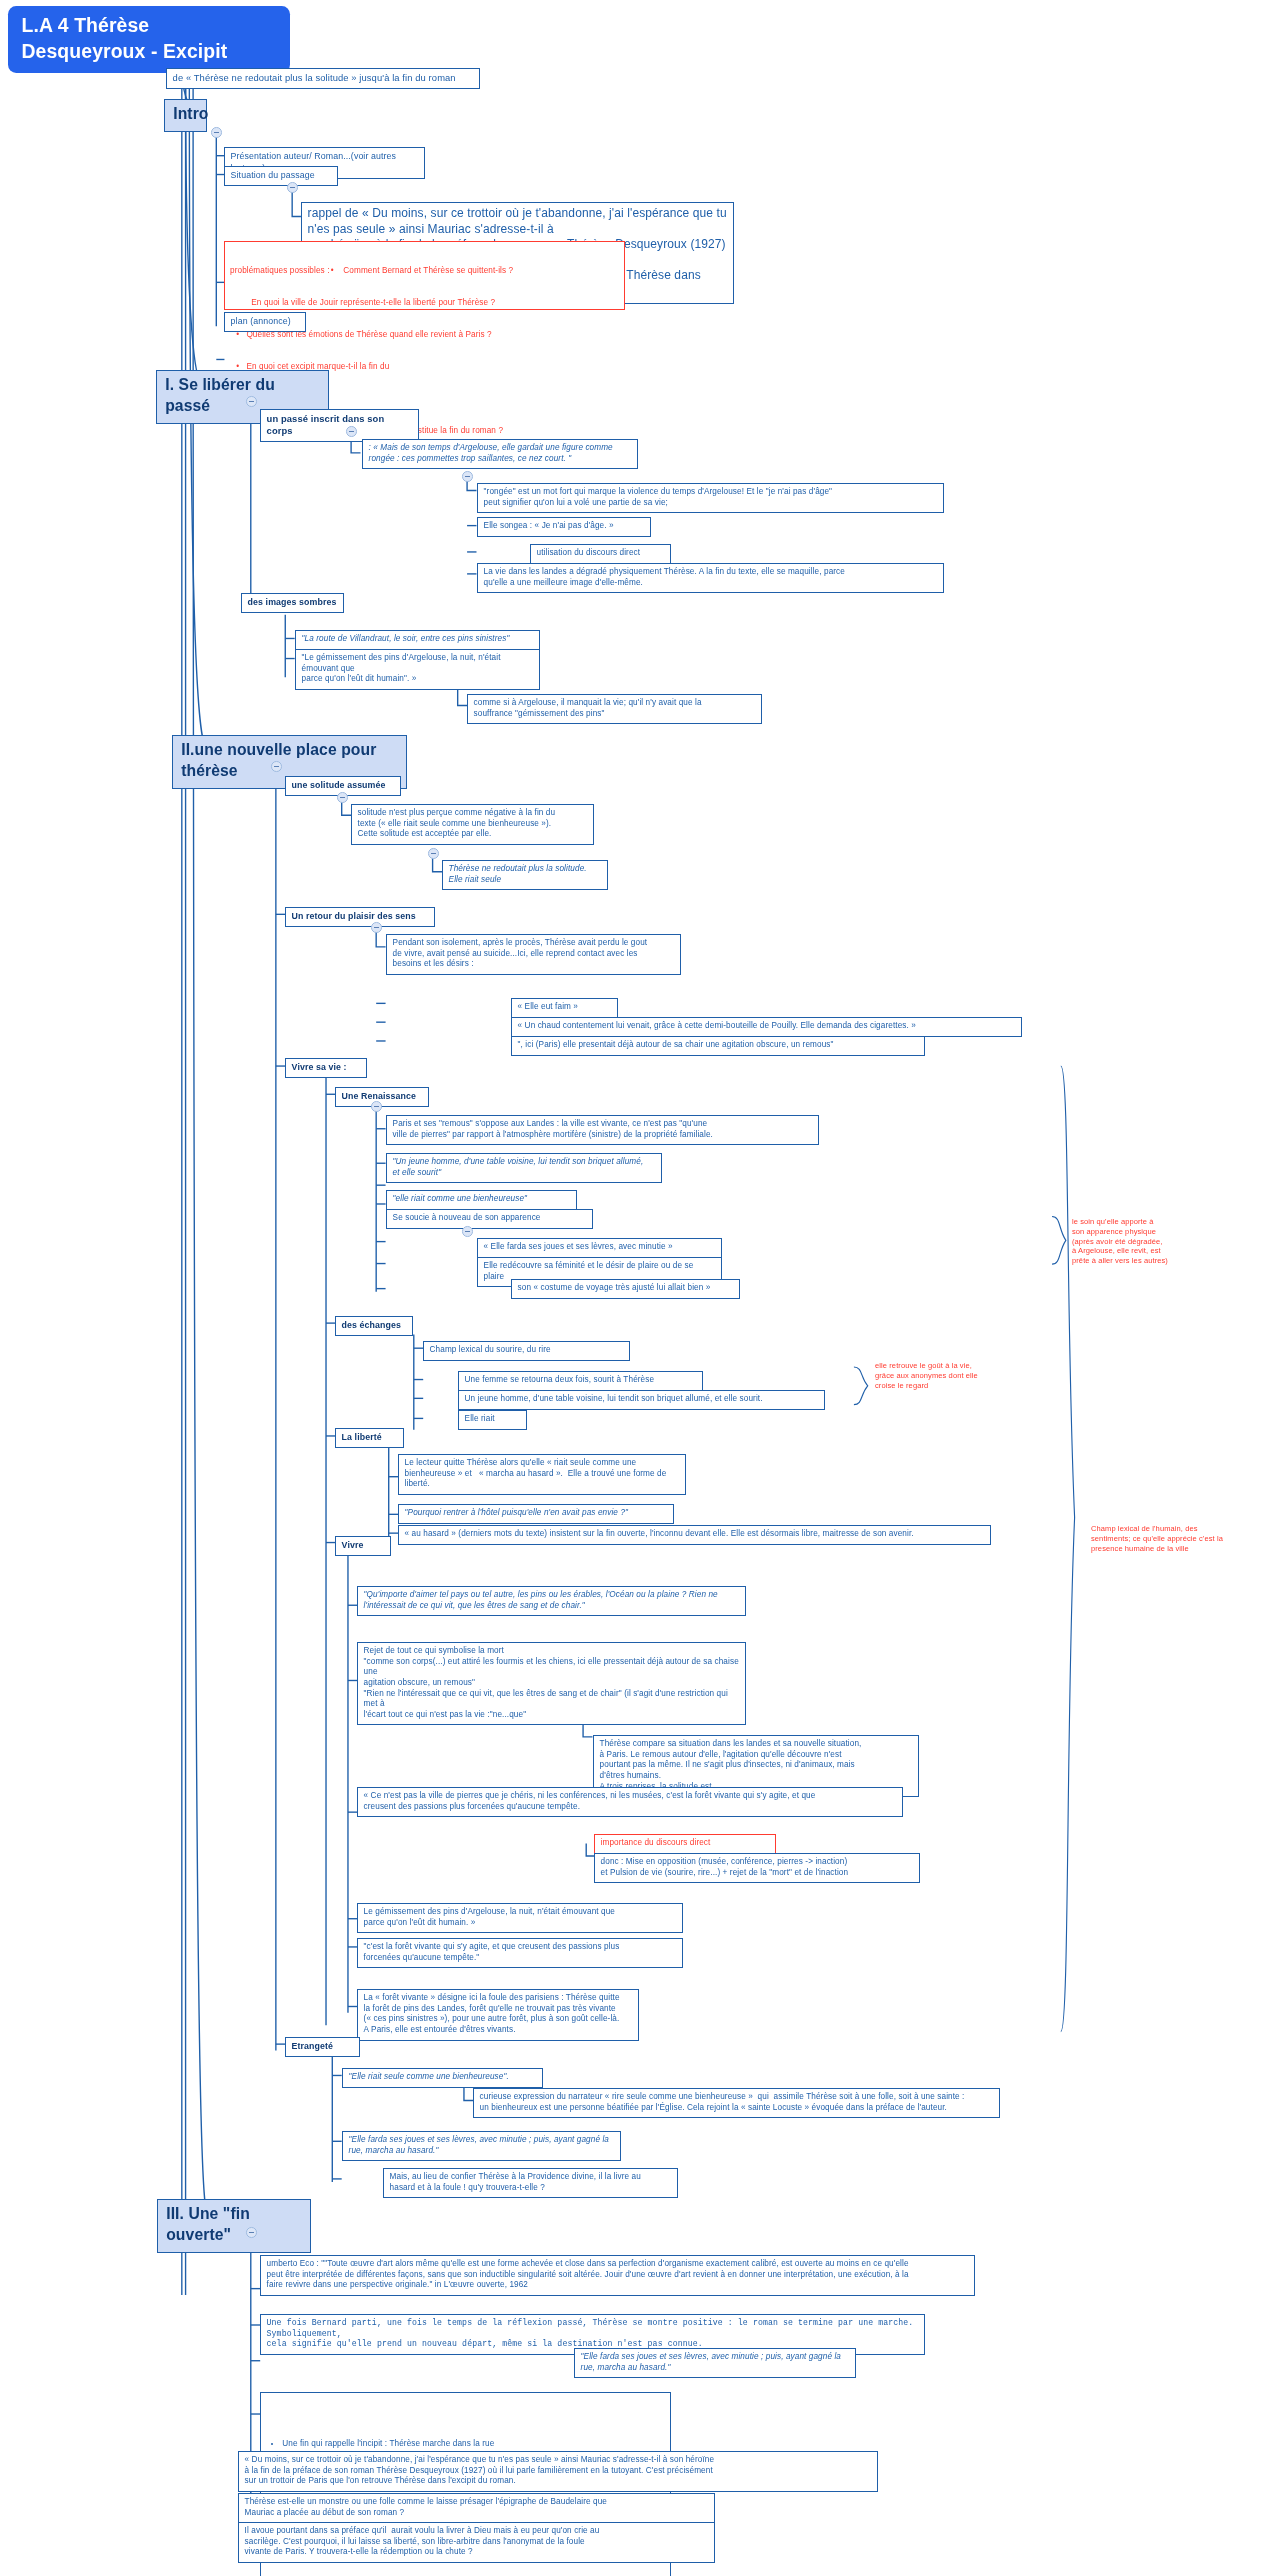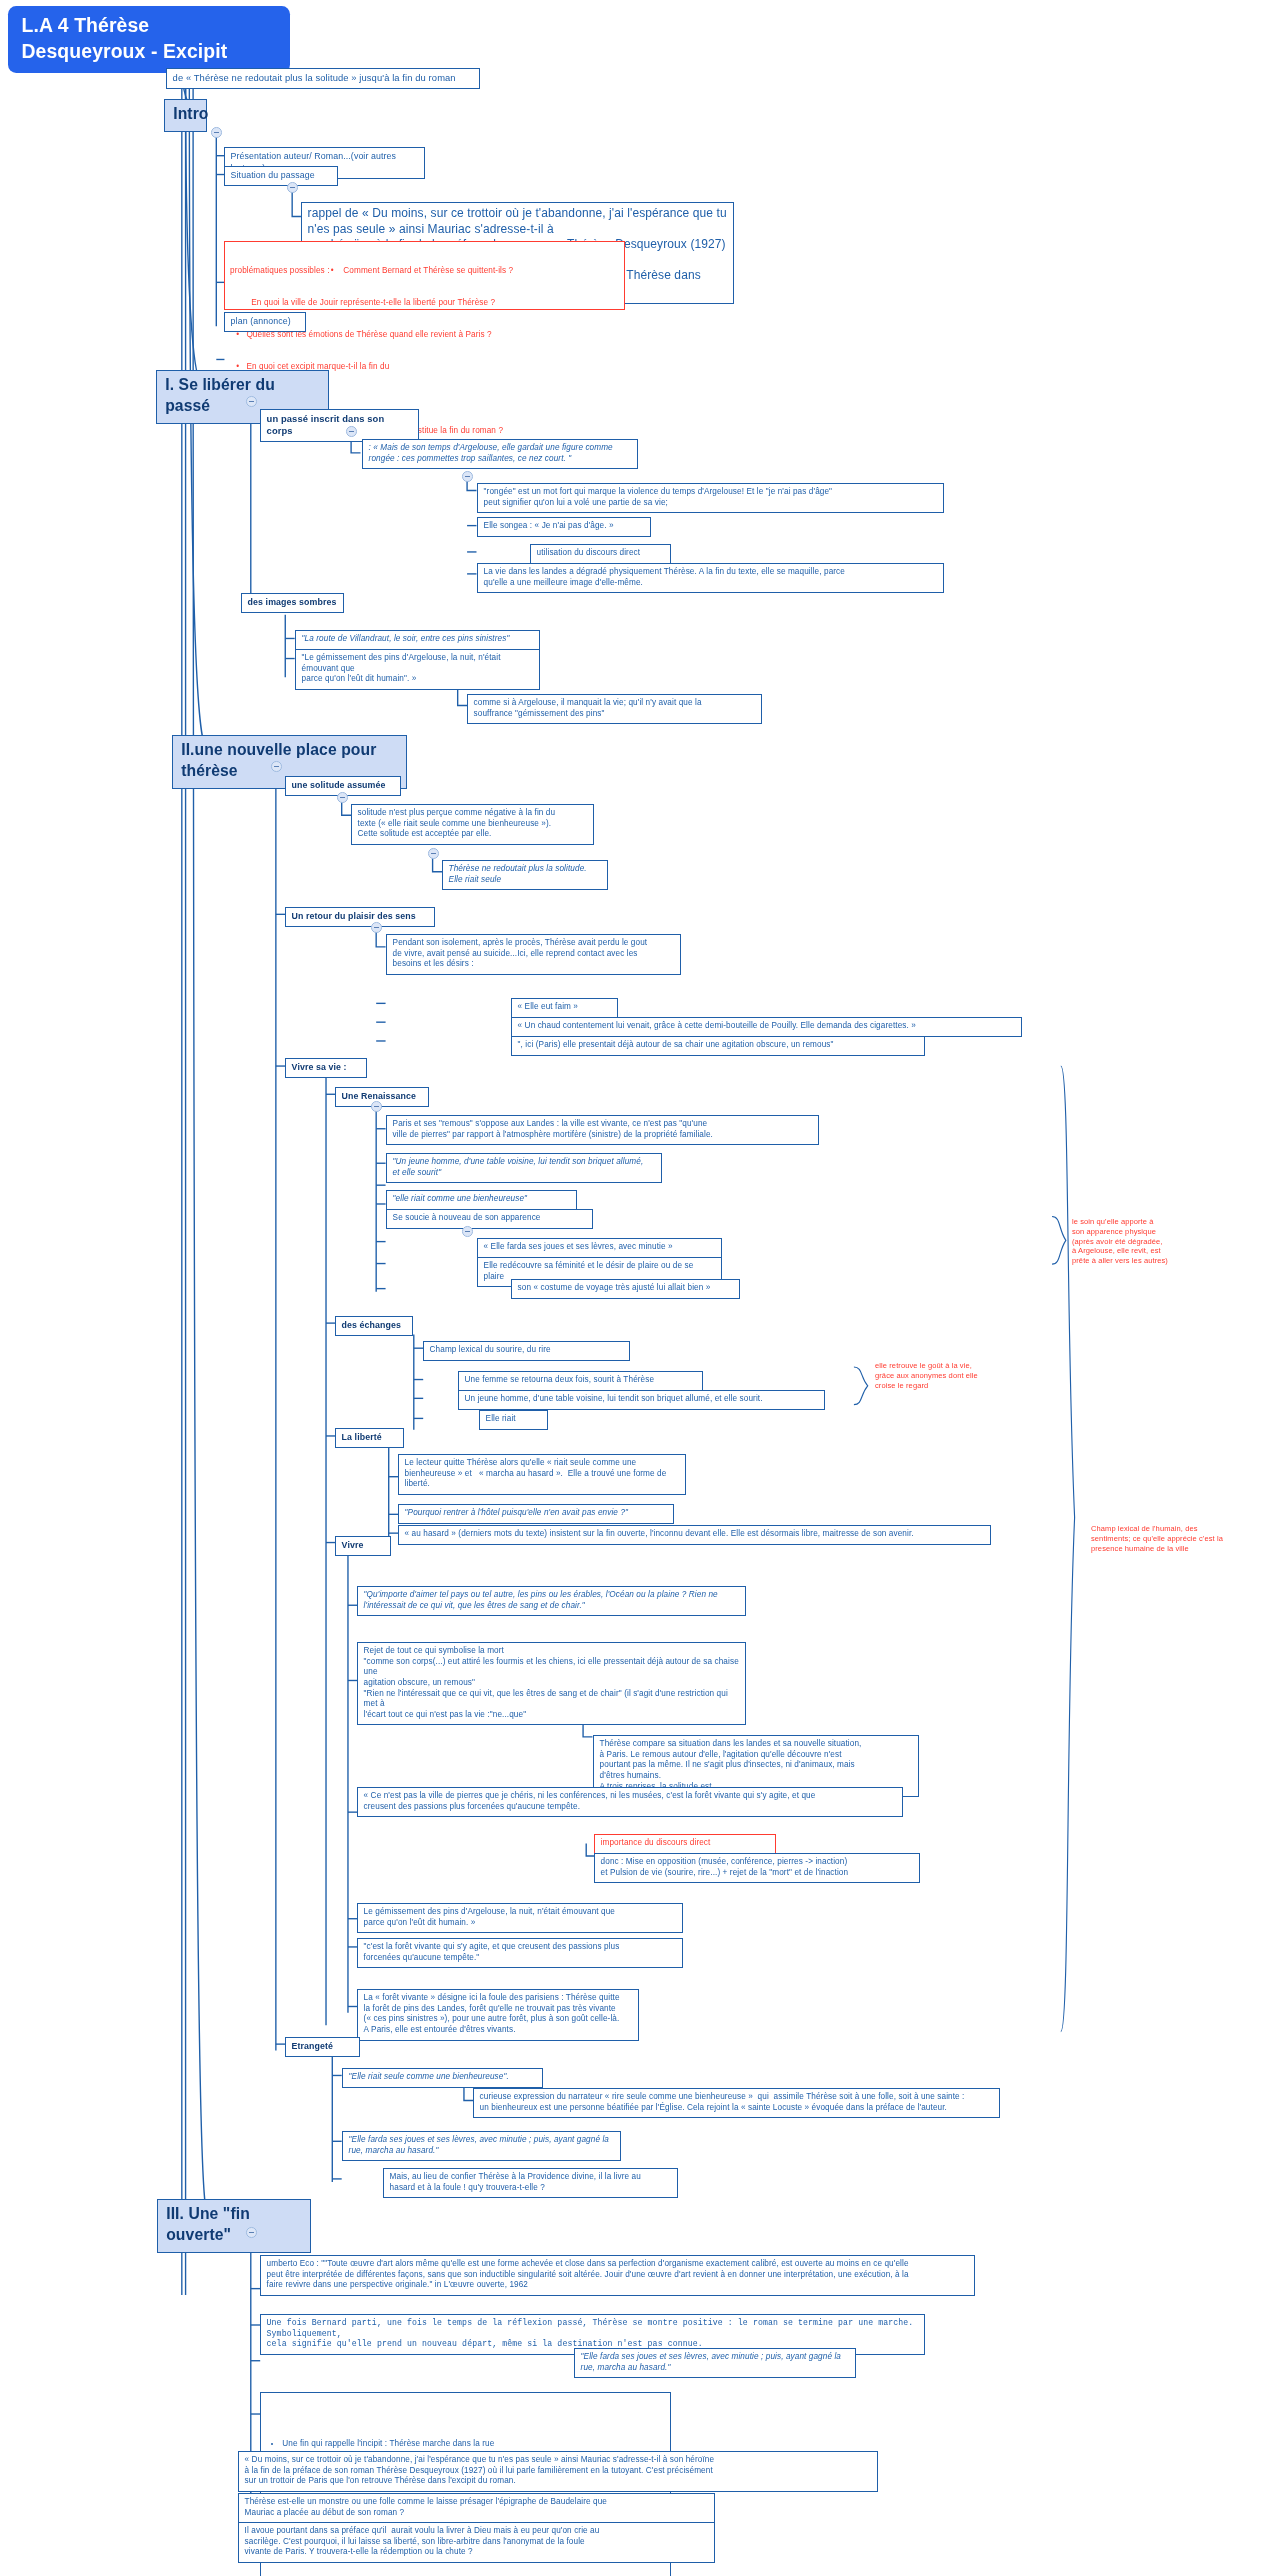--- a/index.html
+++ b/index.html
@@ -288,21 +288,21 @@
   <div class="node redn" style="left:1072px; top:1217px; width:144px; font-size:7.5px;">le soin qu'elle apporte à
 son apparence physique
 (après avoir été dégradée,
 à Argelouse, elle revit, est
 prête à aller vers les autres)</div>
 
   <div class="node bold" style="left:335px; top:1316px; width:78px; font-size:8.8px;">des échanges</div>
   <div class="node" style="left:423px; top:1341px; width:207px; font-size:8.2px;">Champ lexical du sourire, du rire</div>
   <div class="node" style="left:458px; top:1371px; width:245px; font-size:8.2px;">Une femme se retourna deux fois, sourit à Thérèse</div>
   <div class="node" style="left:458px; top:1390px; width:367px; font-size:8.2px;">Un jeune homme, d'une table voisine, lui tendit son briquet allumé, et elle sourit.</div>
-  <div class="node" style="left:458px; top:1410px; width:69px; font-size:8.2px;margin-left:21px;">Elle riait</div>
+  <div class="node" style="left:458px; top:1410px; width:69px; font-size:8.2px;">Elle riait</div>
 
   <div class="node redn" style="left:875px; top:1361px; width:132px; font-size:7.5px;">elle retrouve le goût à la vie,
 grâce aux anonymes dont elle
 croise le regard</div>
 
   <div class="node bold" style="left:335px; top:1428px; width:69px; font-size:8.8px;">La liberté</div>
   <div class="node" style="left:398px; top:1454px; width:288px; font-size:8.2px;">Le lecteur quitte Thérèse alors qu'elle « riait seule comme une
 bienheureuse » et   « marcha au hasard ».  Elle a trouvé une forme de
 liberté.</div>
   <div class="node ital" style="left:398px; top:1504px; width:276px; font-size:8.2px;">"Pourquoi rentrer à l'hôtel puisqu'elle n'en avait pas envie ?"</div>

